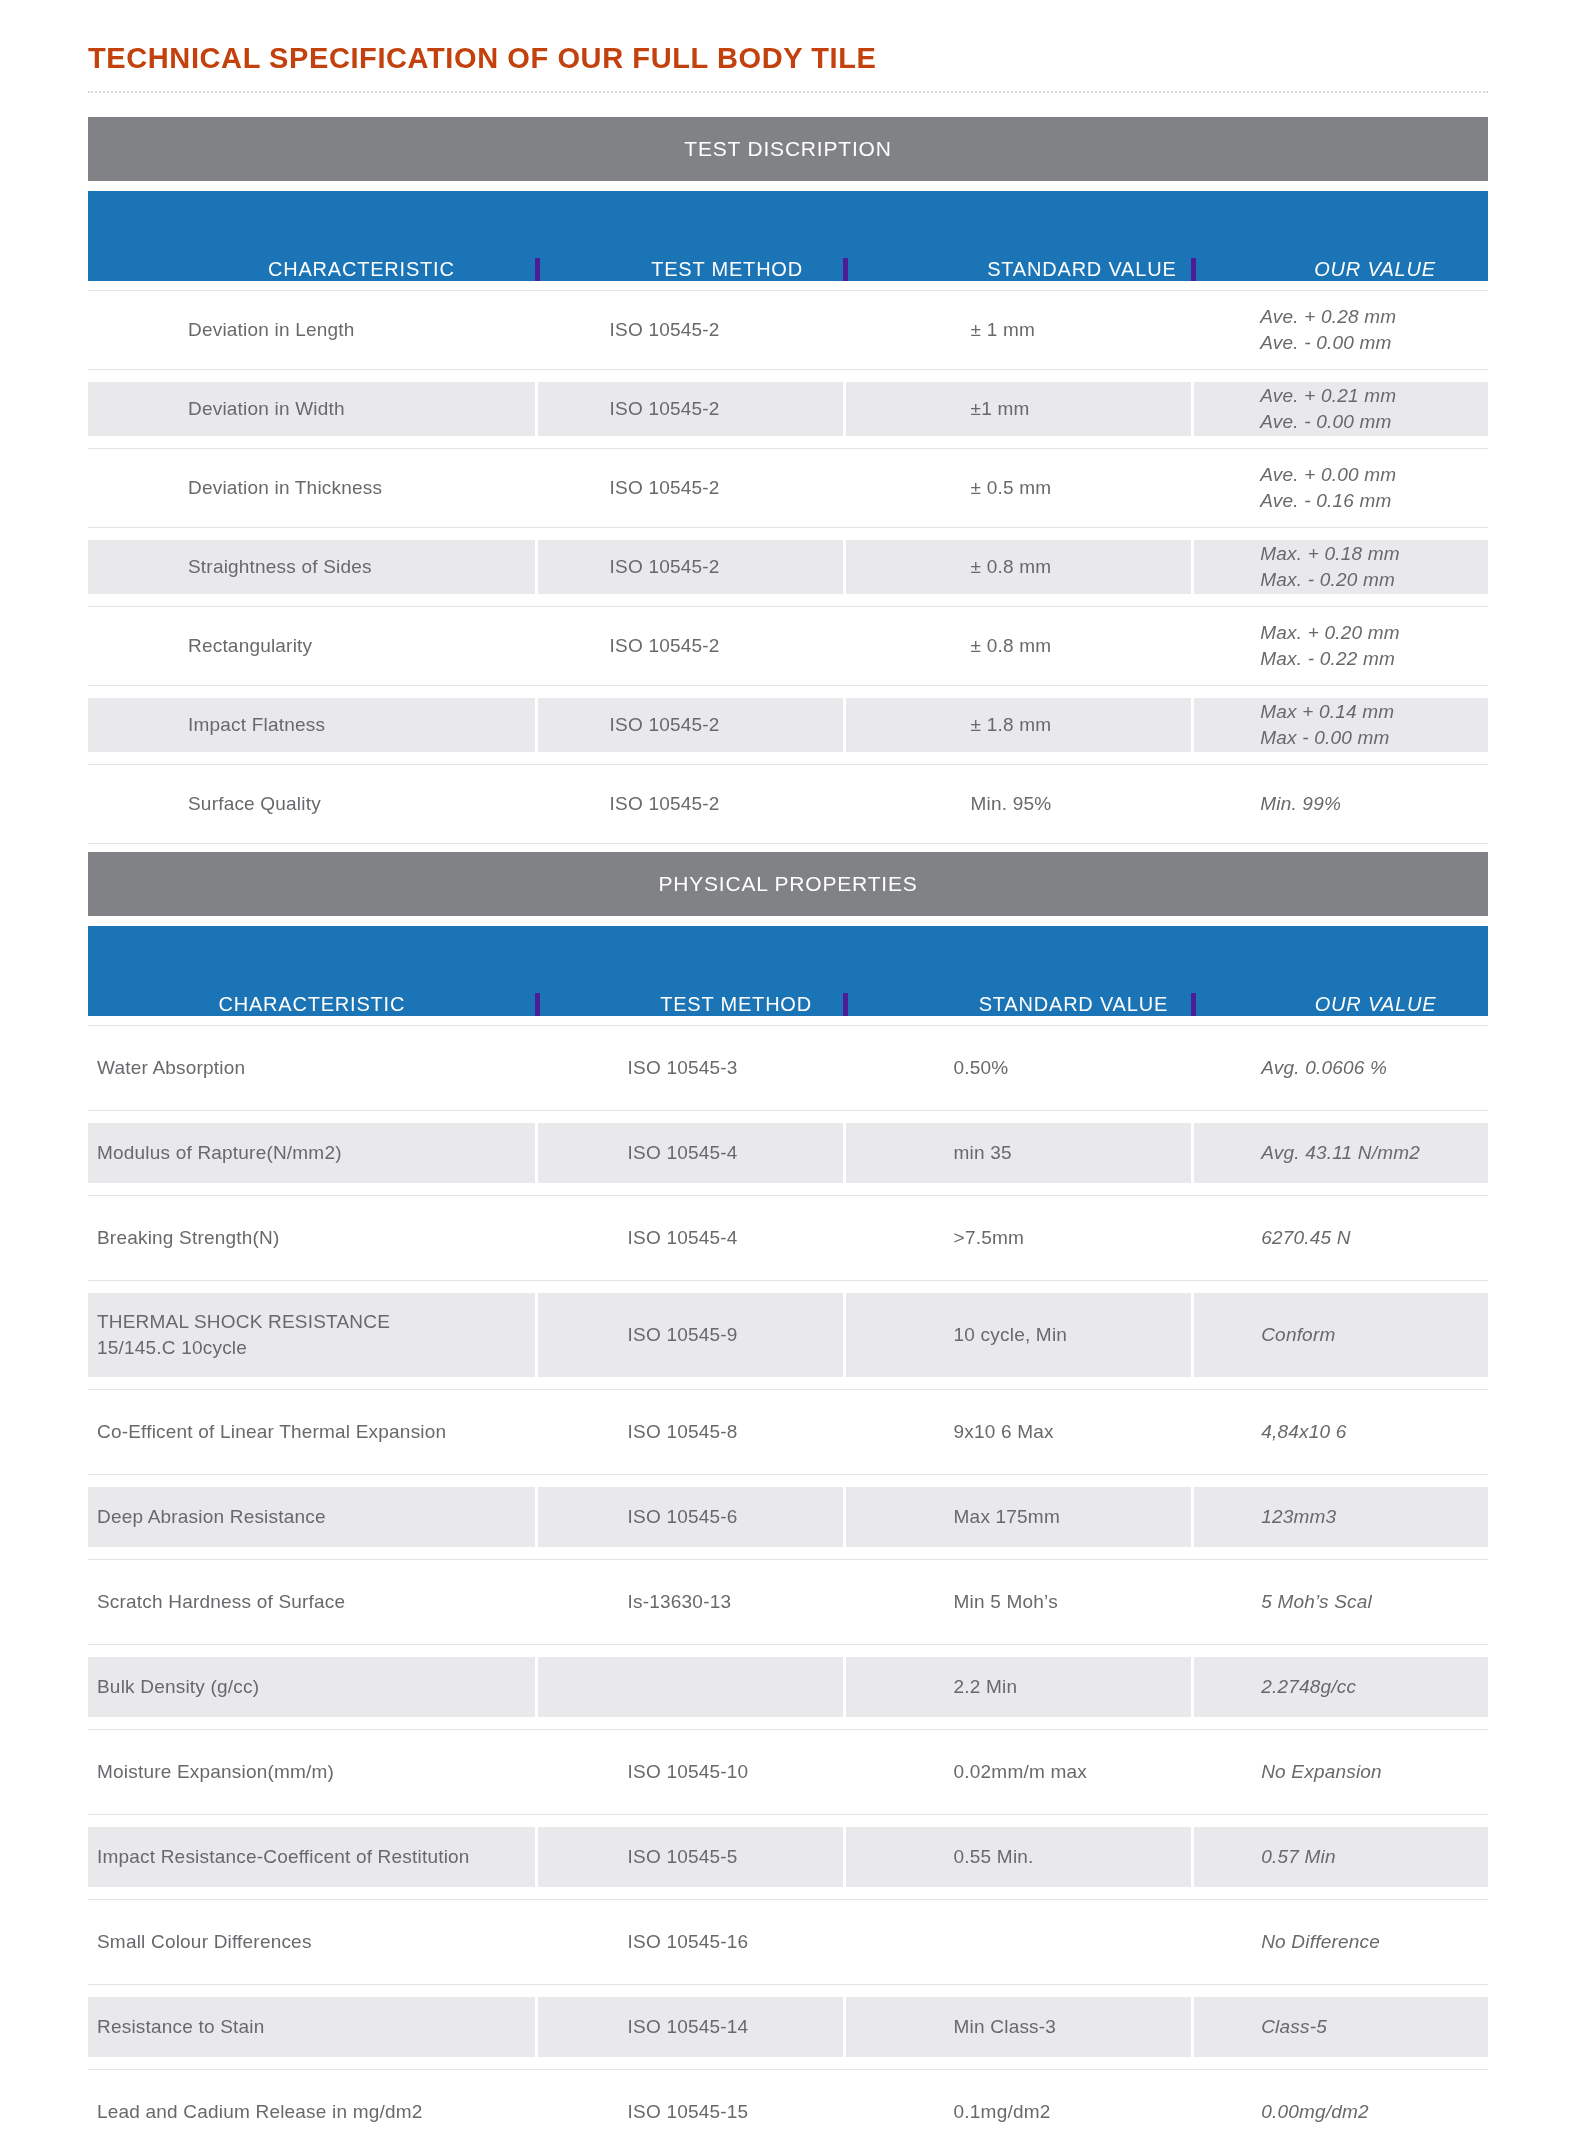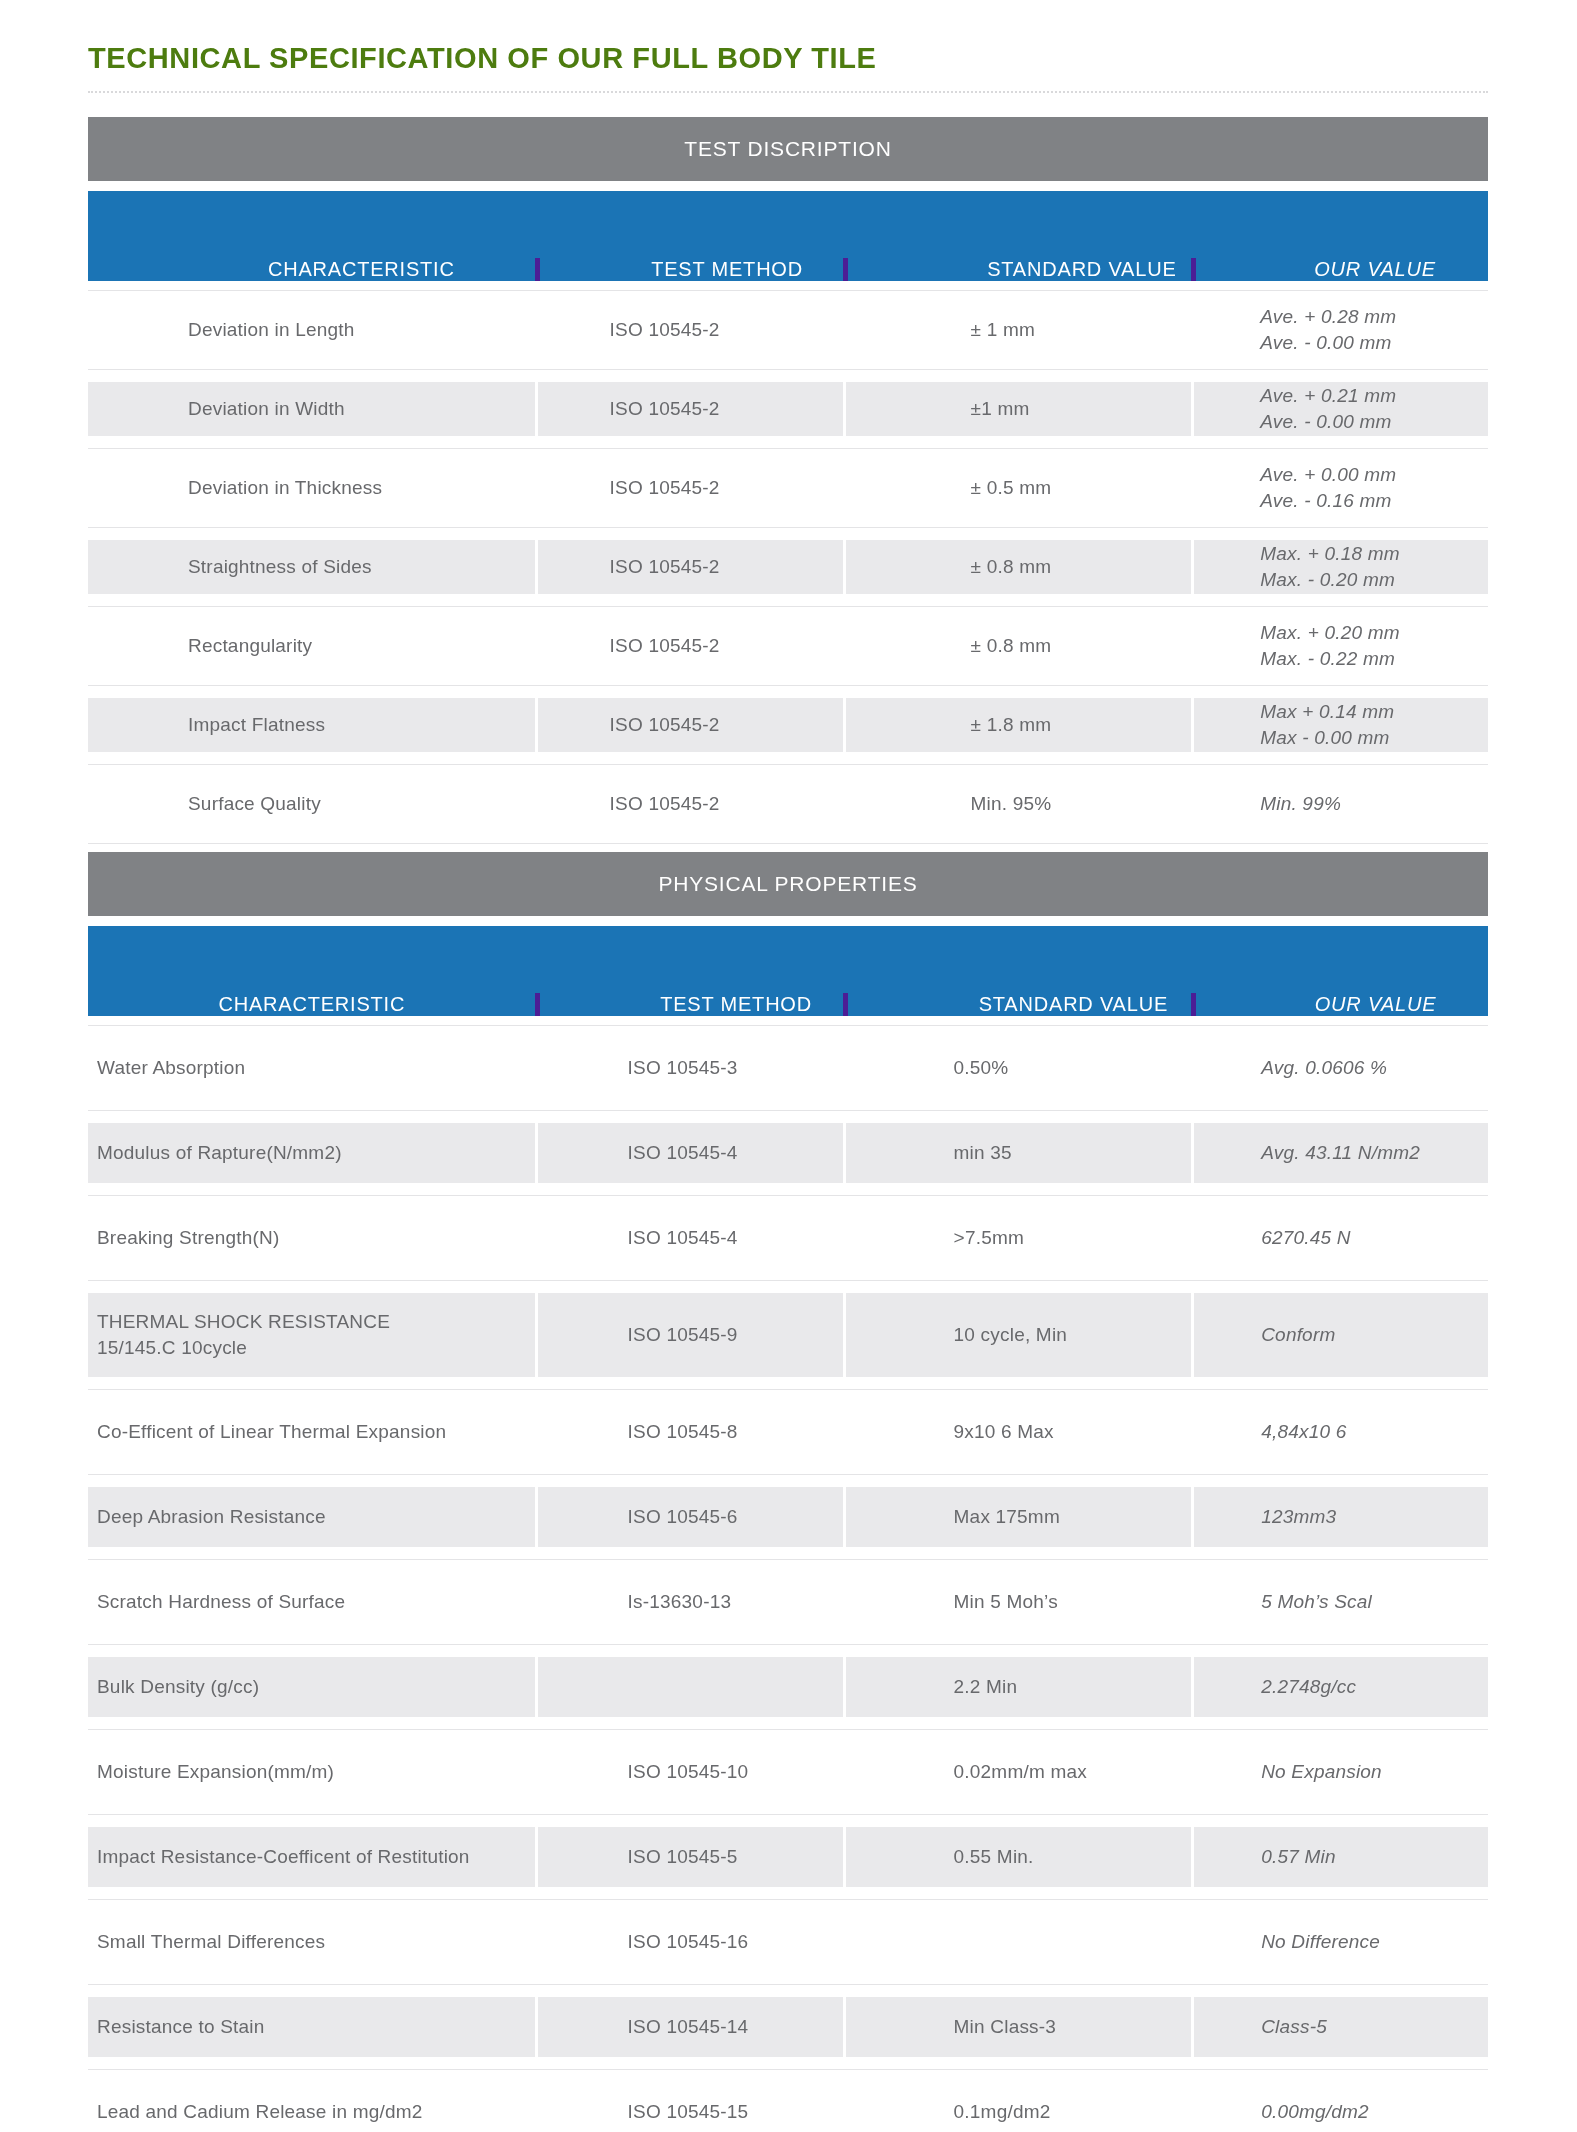--- a/index.html
+++ b/index.html
@@ -6,21 +6,21 @@
   html, body { width: 1577px; height: 2132px; background: #ffffff; overflow: hidden; }
   body {
     font-family: "Liberation Sans", sans-serif;
     color: #68696c;
     padding: 42px 89px 0 88px;
   }
   .page-title {
     font-size: 29px;
     font-weight: 700;
     letter-spacing: 0.6px;
-    color: #4d7c0f;
+    color: #c2410c;
     margin: 0 0 16px 0;
   }
   .top-dotted {
     border-top: 2px dotted #d9d9db;
     margin-bottom: 24px;
   }
   .section + .section { margin-top: 8px; }
   .band {
     height: 64px;
     background: #808285;
@@ -272,21 +272,21 @@
         <div class="stripe">
       <div class="cell c1">Impact Resistance-Coefficent of Restitution</div>
       <div class="cell c2">ISO 10545-5</div>
       <div class="cell c3">0.55 Min.</div>
       <div class="cell c4">0.57 Min</div>
     </div>
       </div>
 
     <div class="row w">
         <div class="stripe">
-      <div class="cell c1">Small Thermal Differences</div>
+      <div class="cell c1">Small Colour Differences</div>
       <div class="cell c2">ISO 10545-16</div>
       <div class="cell c3"></div>
       <div class="cell c4">No Difference</div>
     </div>
       </div>
 
     <div class="row g">
         <div class="stripe">
       <div class="cell c1">Resistance to Stain</div>
       <div class="cell c2">ISO 10545-14</div>

